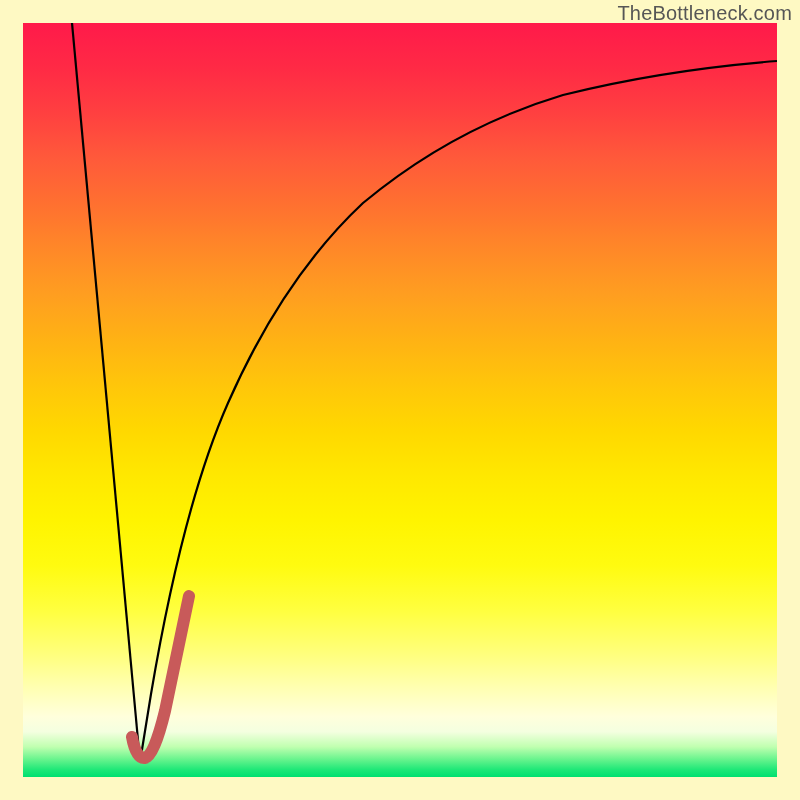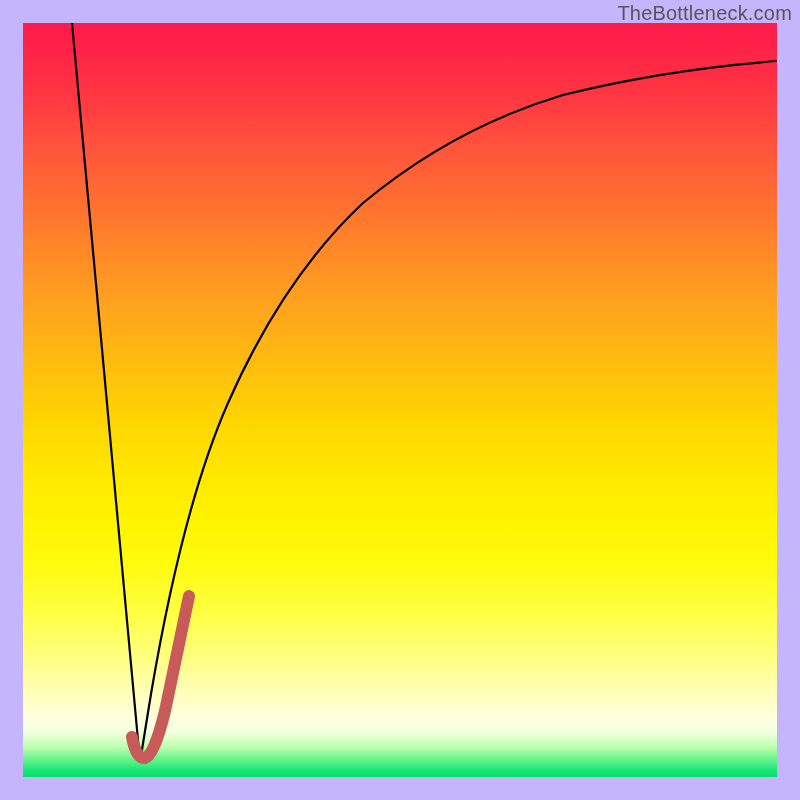--- a/index.html
+++ b/index.html
@@ -9,21 +9,21 @@
     height: 800px;
     background: #000;
     overflow: hidden;
   }
   .frame {
     position: absolute;
     top: 0;
     left: 0;
     width: 800px;
     height: 800px;
-    background: #c4b5fd;
+    background: #fef9c3;
   }
   .plot {
     position: absolute;
     top: 23px;
     left: 23px;
     width: 754px;
     height: 754px;
     overflow: hidden;
   }
   .gradient {

